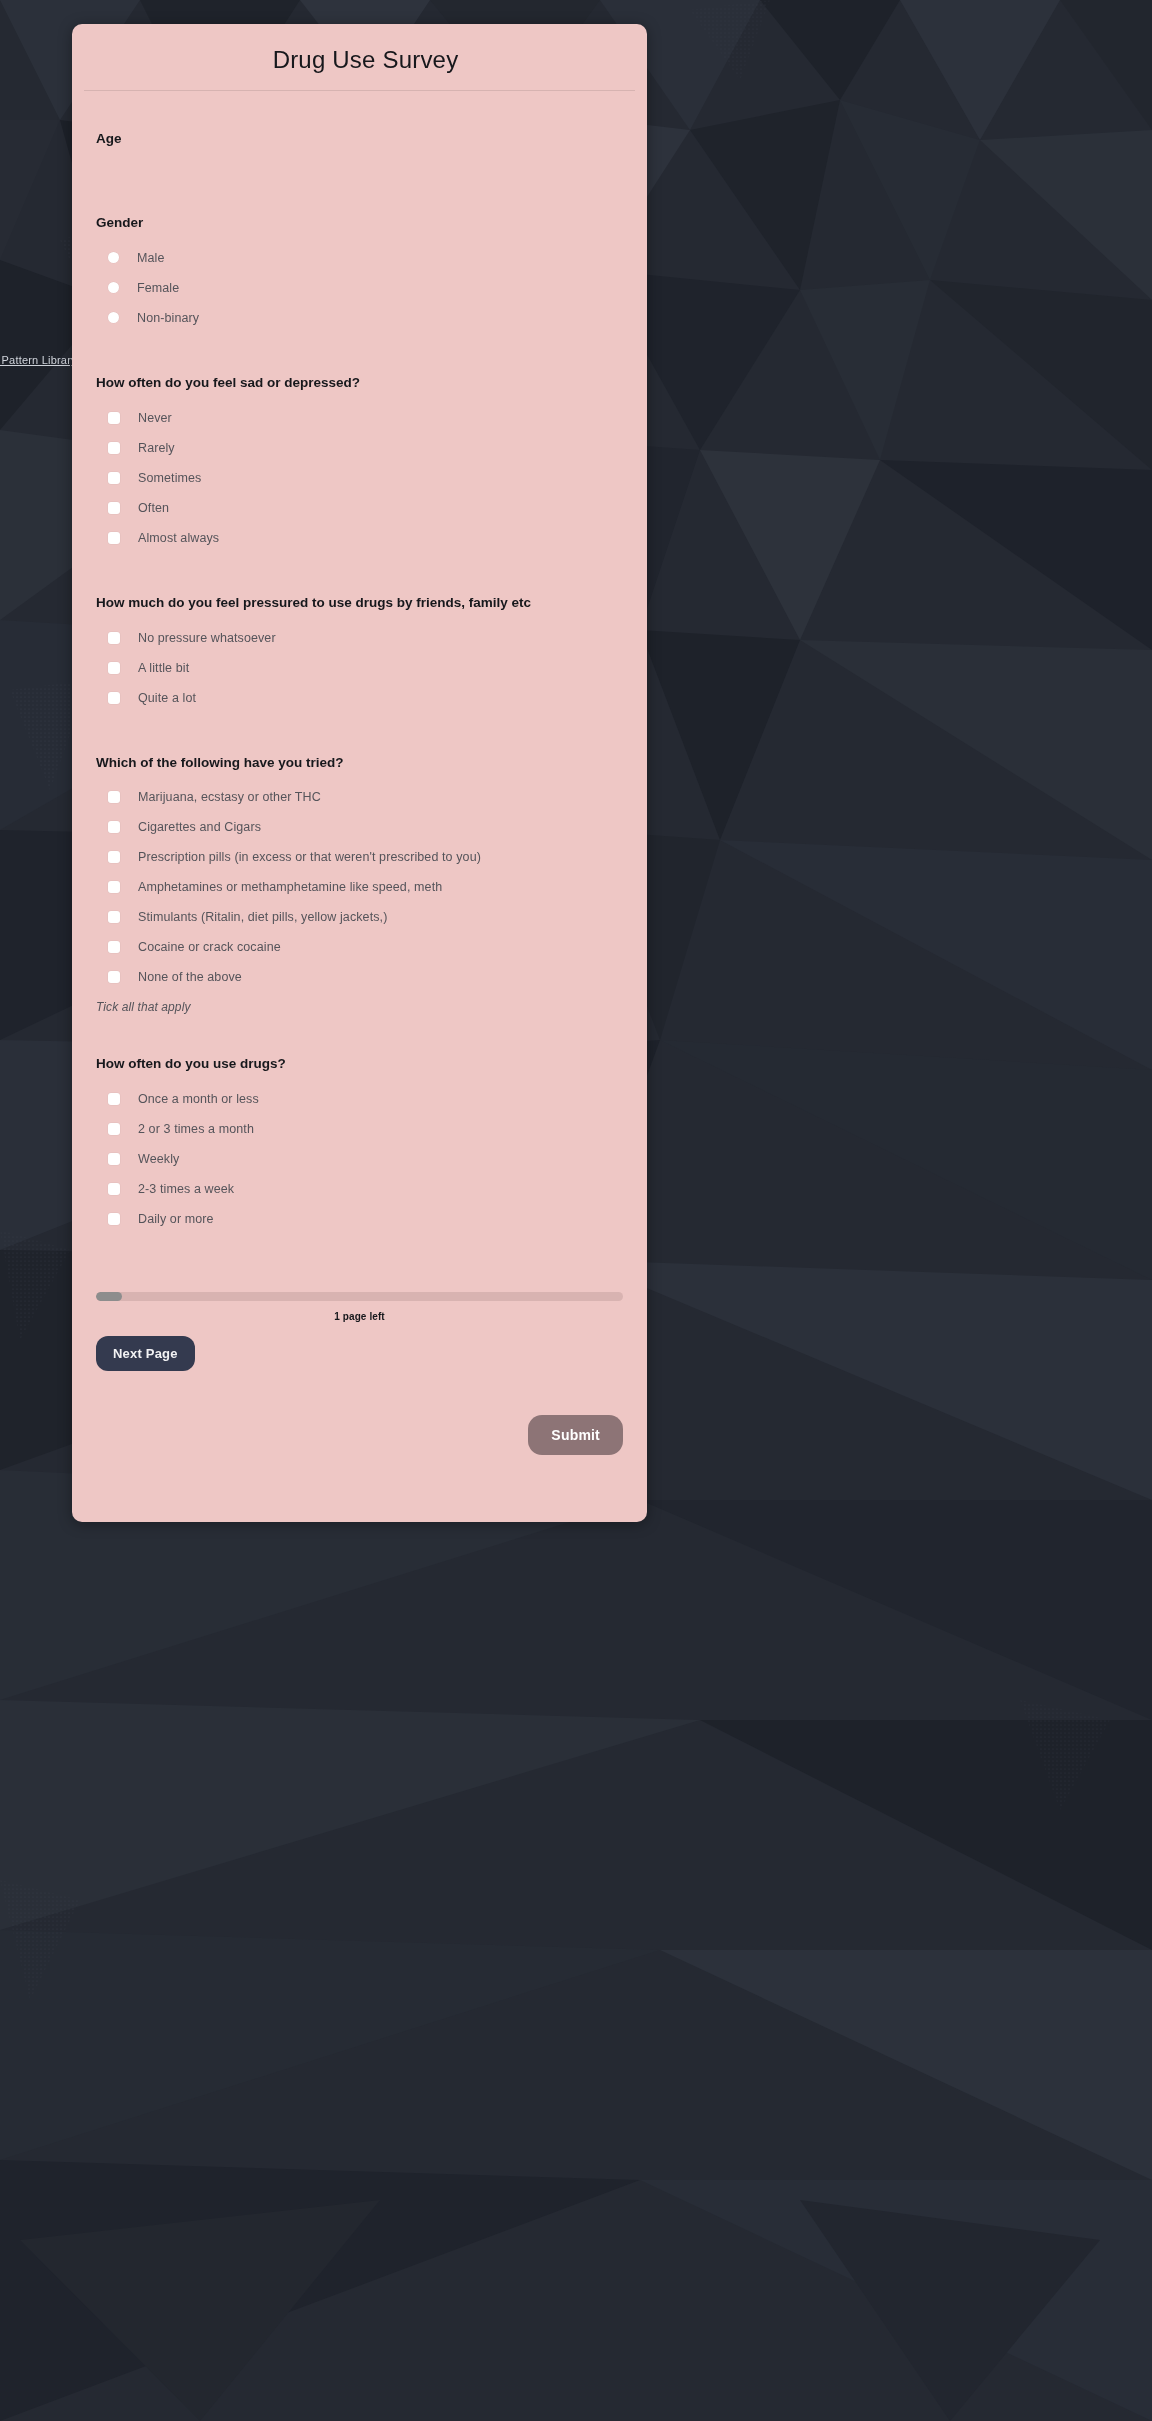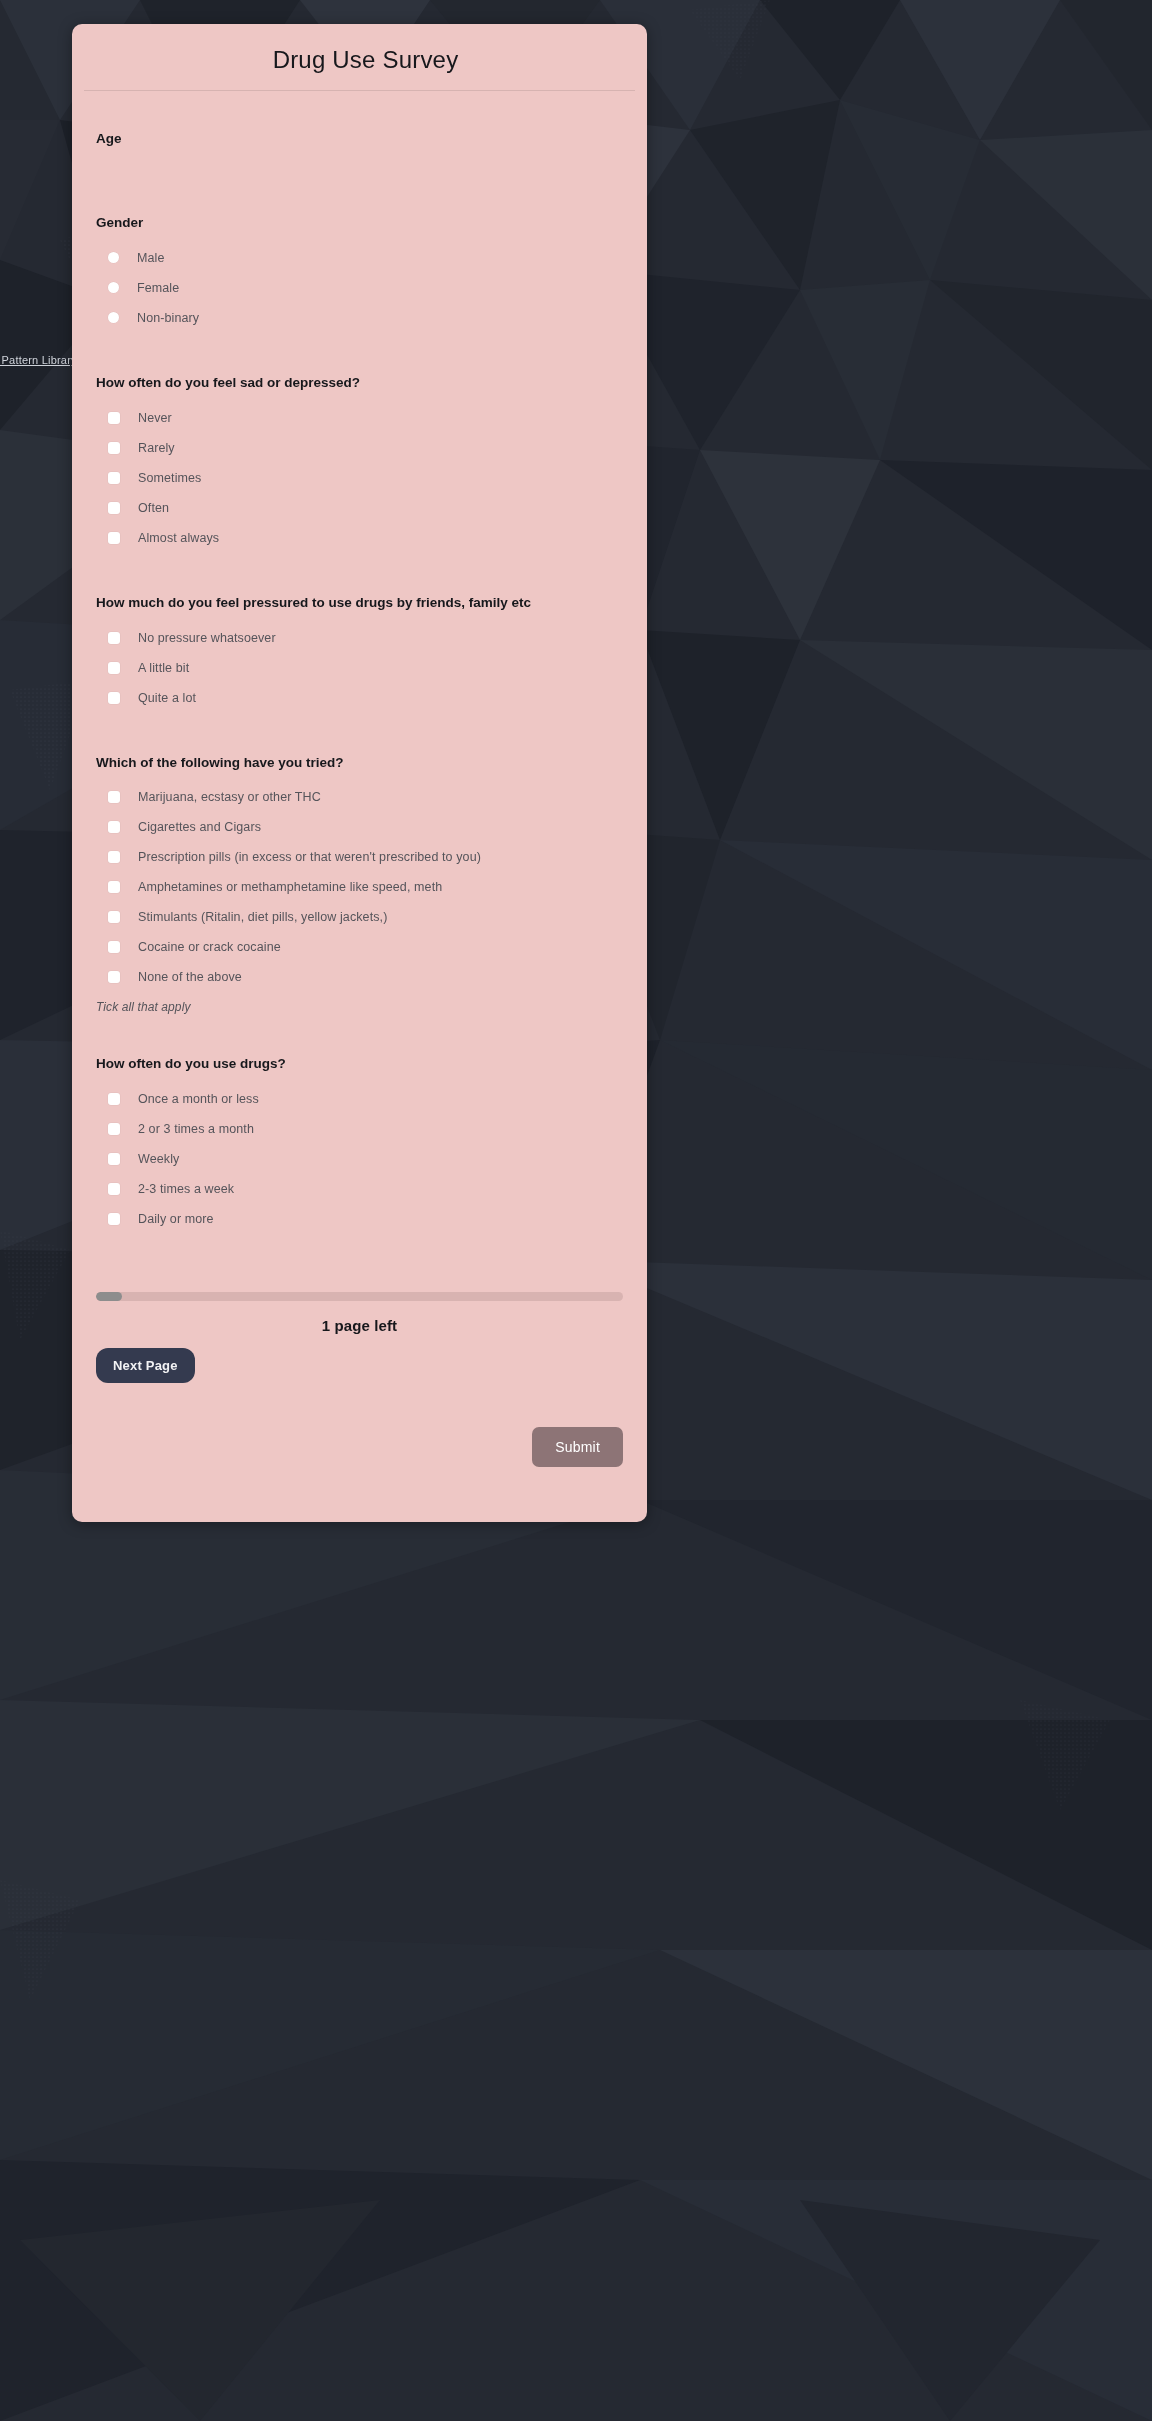--- a/index.html
+++ b/index.html
@@ -139,24 +139,24 @@
   #progress-fill {
     position: absolute;
     left: 0; top: 0; bottom: 0;
     width: 5.2%;
     background: #8d8d8d;
     border-radius: 5px;
   }
 
   #pages-left {
     text-align: center;
-    font-size: 15px;
+    font-size: 10px;
     font-weight: 700;
     color: #17181c;
-    margin-top: 16px;
+    margin-top: 10px;
     letter-spacing: .1px;
   }
 
   #next-page-button {
     margin-top: 14px;
     margin-left: 0;
     display: inline-block;
     background: #343a4f;
     color: #f2f2f4;
     border: none;
@@ -173,26 +173,27 @@
     margin-top: 44px;
     padding: 0 12px;
     display: flex;
     justify-content: flex-end;
   }
 
   #submit-button {
     background: #8d7476;
     color: #ffffff;
     border: none;
-    border-radius: 7px;
+    border-radius: 14px;
     font-size: 14px;
     font-family: "Liberation Sans", sans-serif;
     padding: 12px 23px;
     cursor: pointer;
     letter-spacing: .2px;
+    font-weight: bold;
   }
 </style>
 </head>
 <body>
 
 <div id="backdrop">
   <svg viewBox="0 0 1152 2421" preserveAspectRatio="none">
     <defs>
       <pattern id="dots" width="4" height="4" patternUnits="userSpaceOnUse">
         <circle cx="1" cy="1" r="0.6" fill="#3a404c"></circle>

